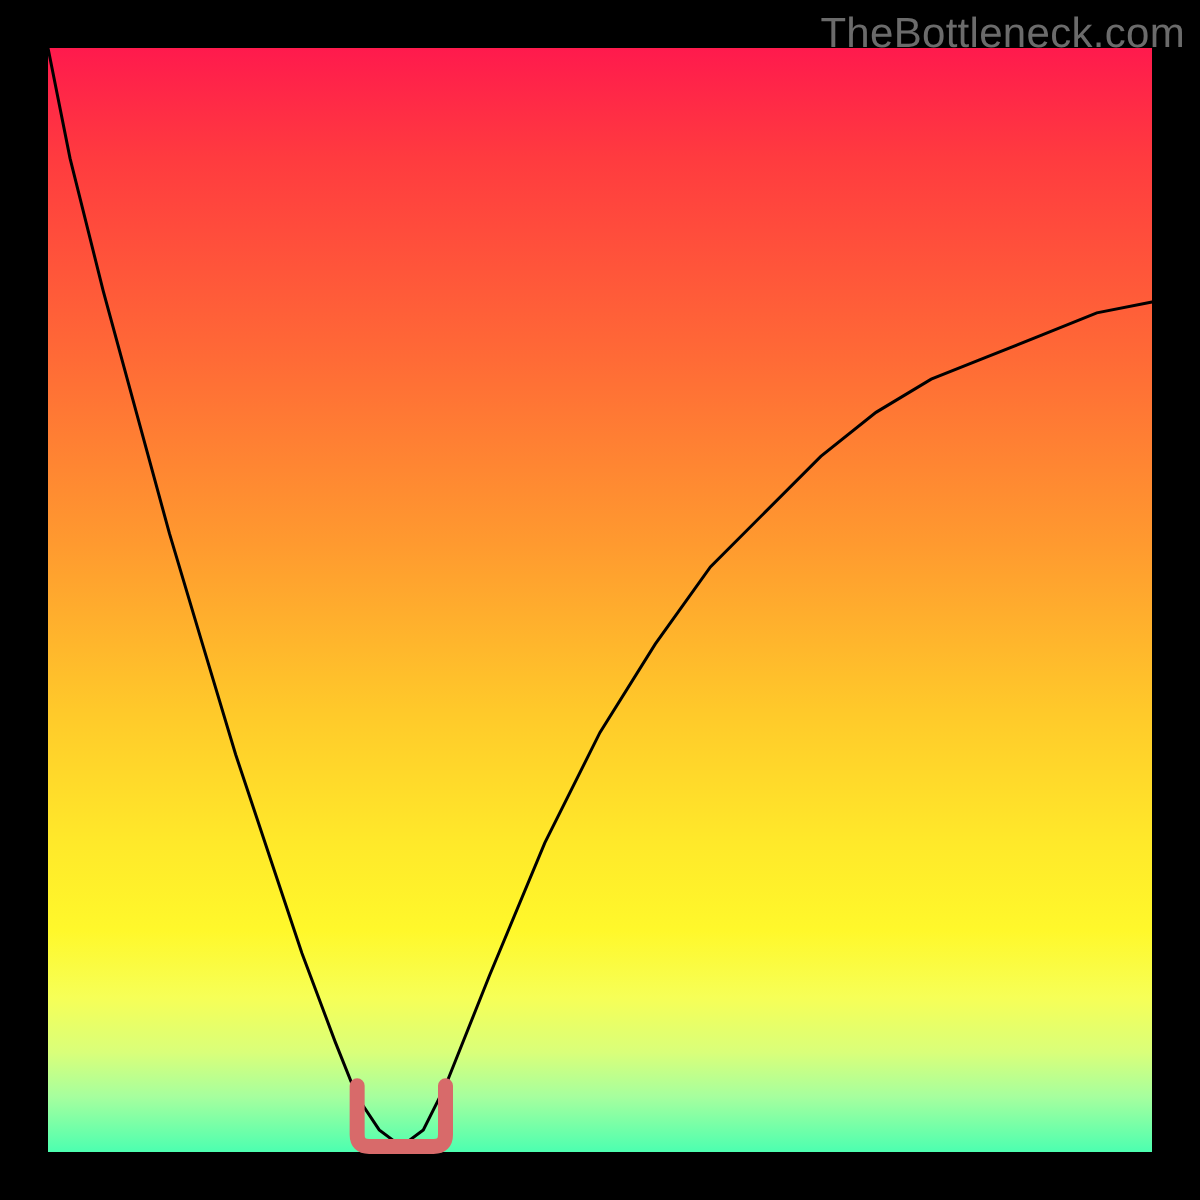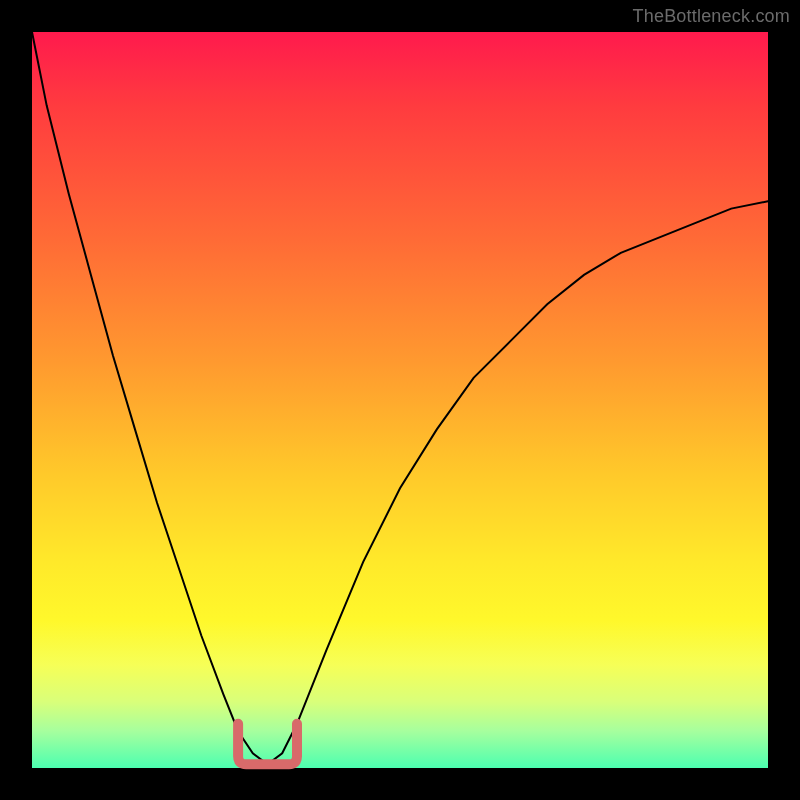--- a/index.html
+++ b/index.html
@@ -38,21 +38,21 @@
       #d9ff7a 91%,
       #a6ff9e 95%,
       #4cffb0 100%
     );
   }
   .watermark {
     position: absolute;
     top: 6px;
     right: 10px;
     font-family: Arial, Helvetica, sans-serif;
-    font-size: 18px;
+    font-size: 28px;
     color: #6b6b6b;
     letter-spacing: 0.2px;
     user-select: none;
   }
   svg.curve {
     position: absolute;
     left: 0;
     top: 0;
     width: 736px;
     height: 736px;

